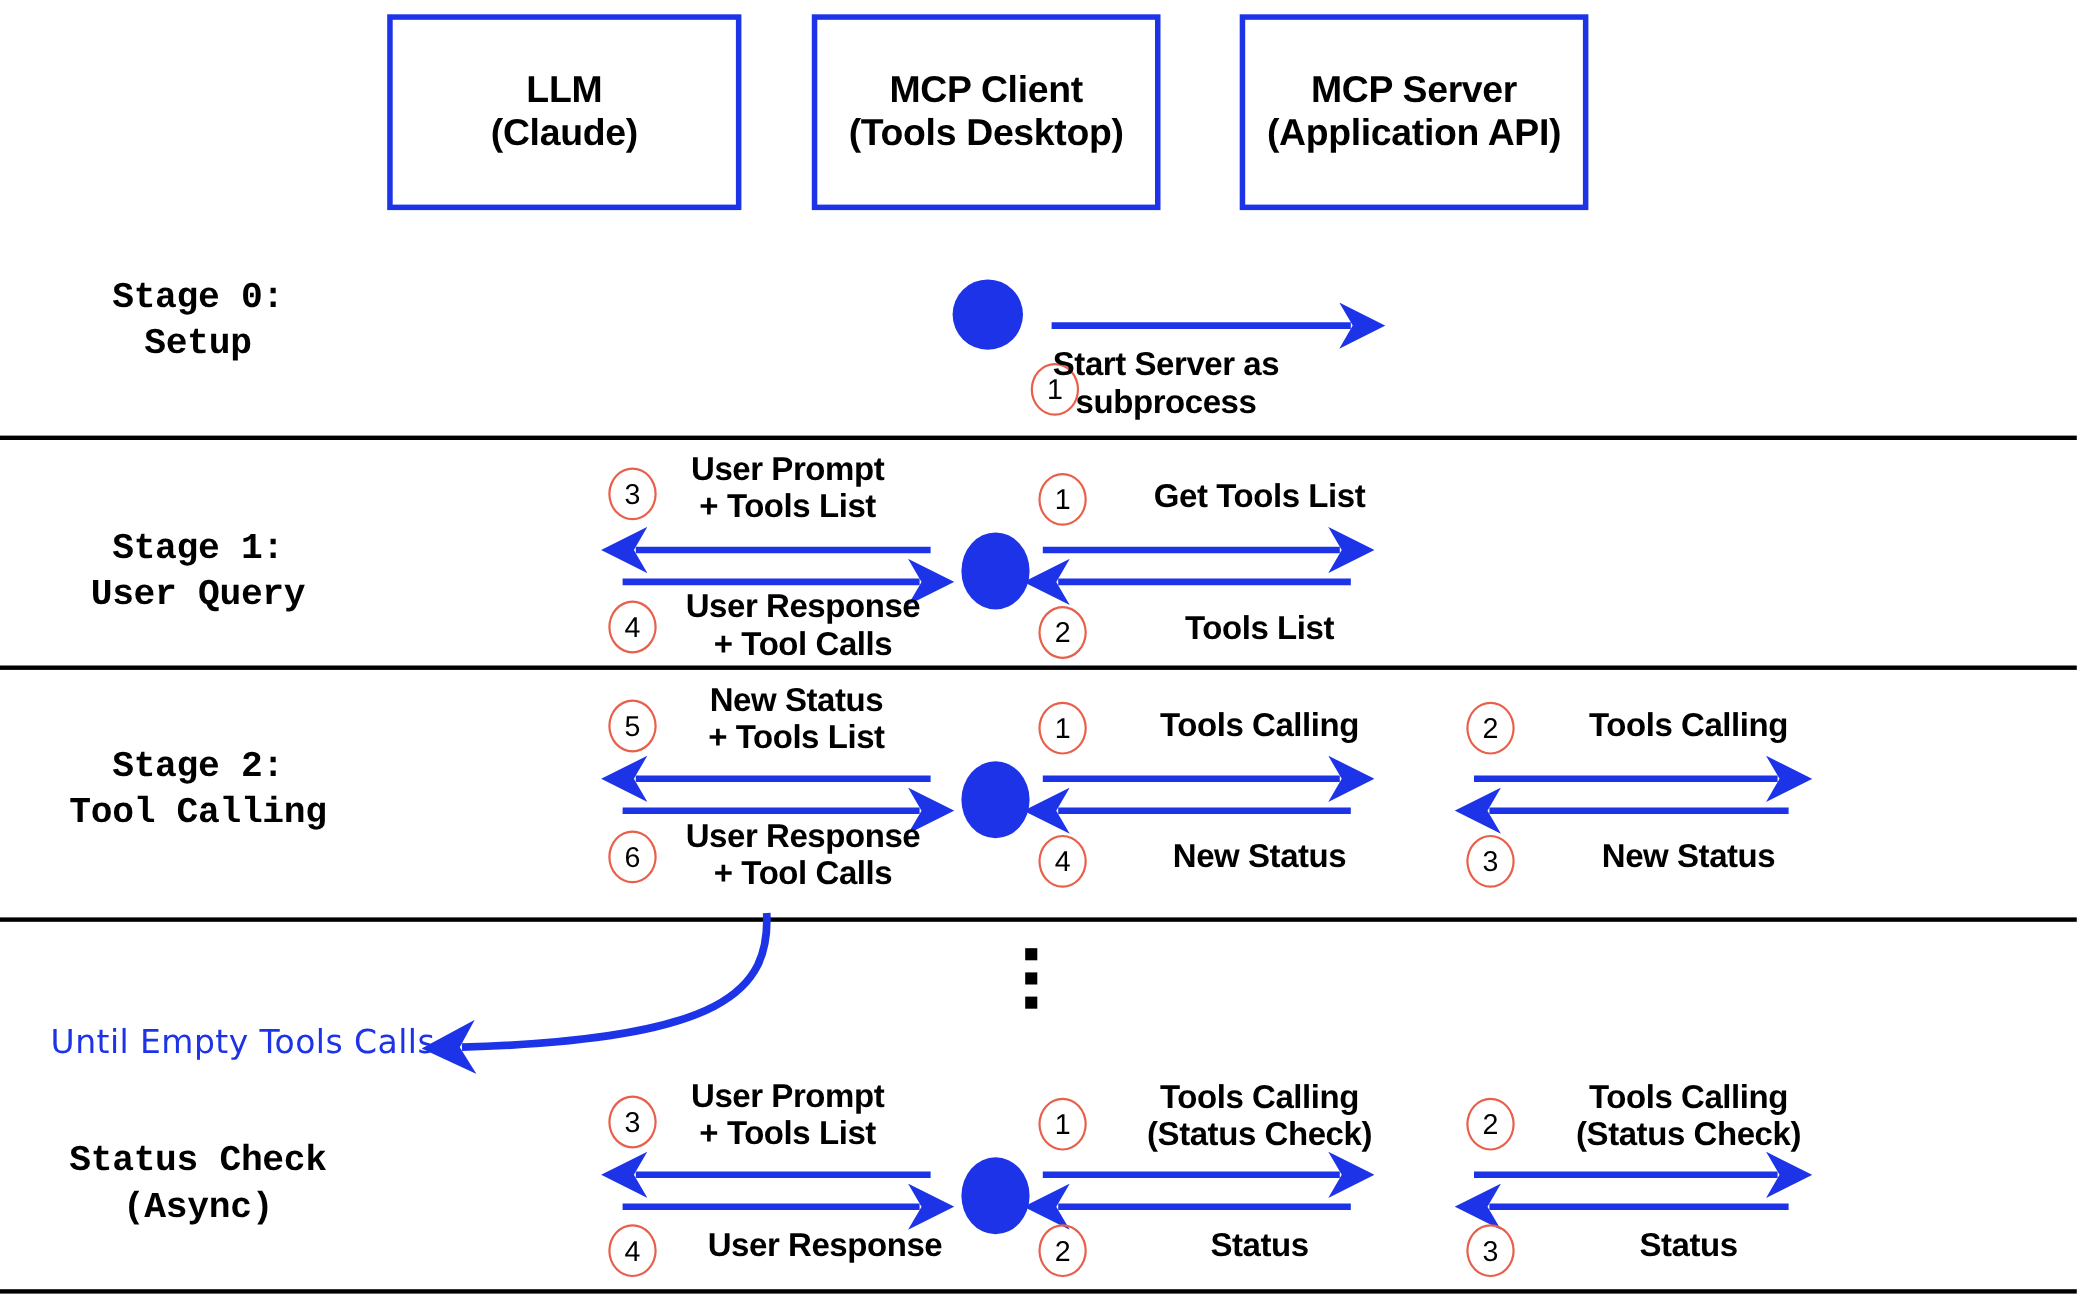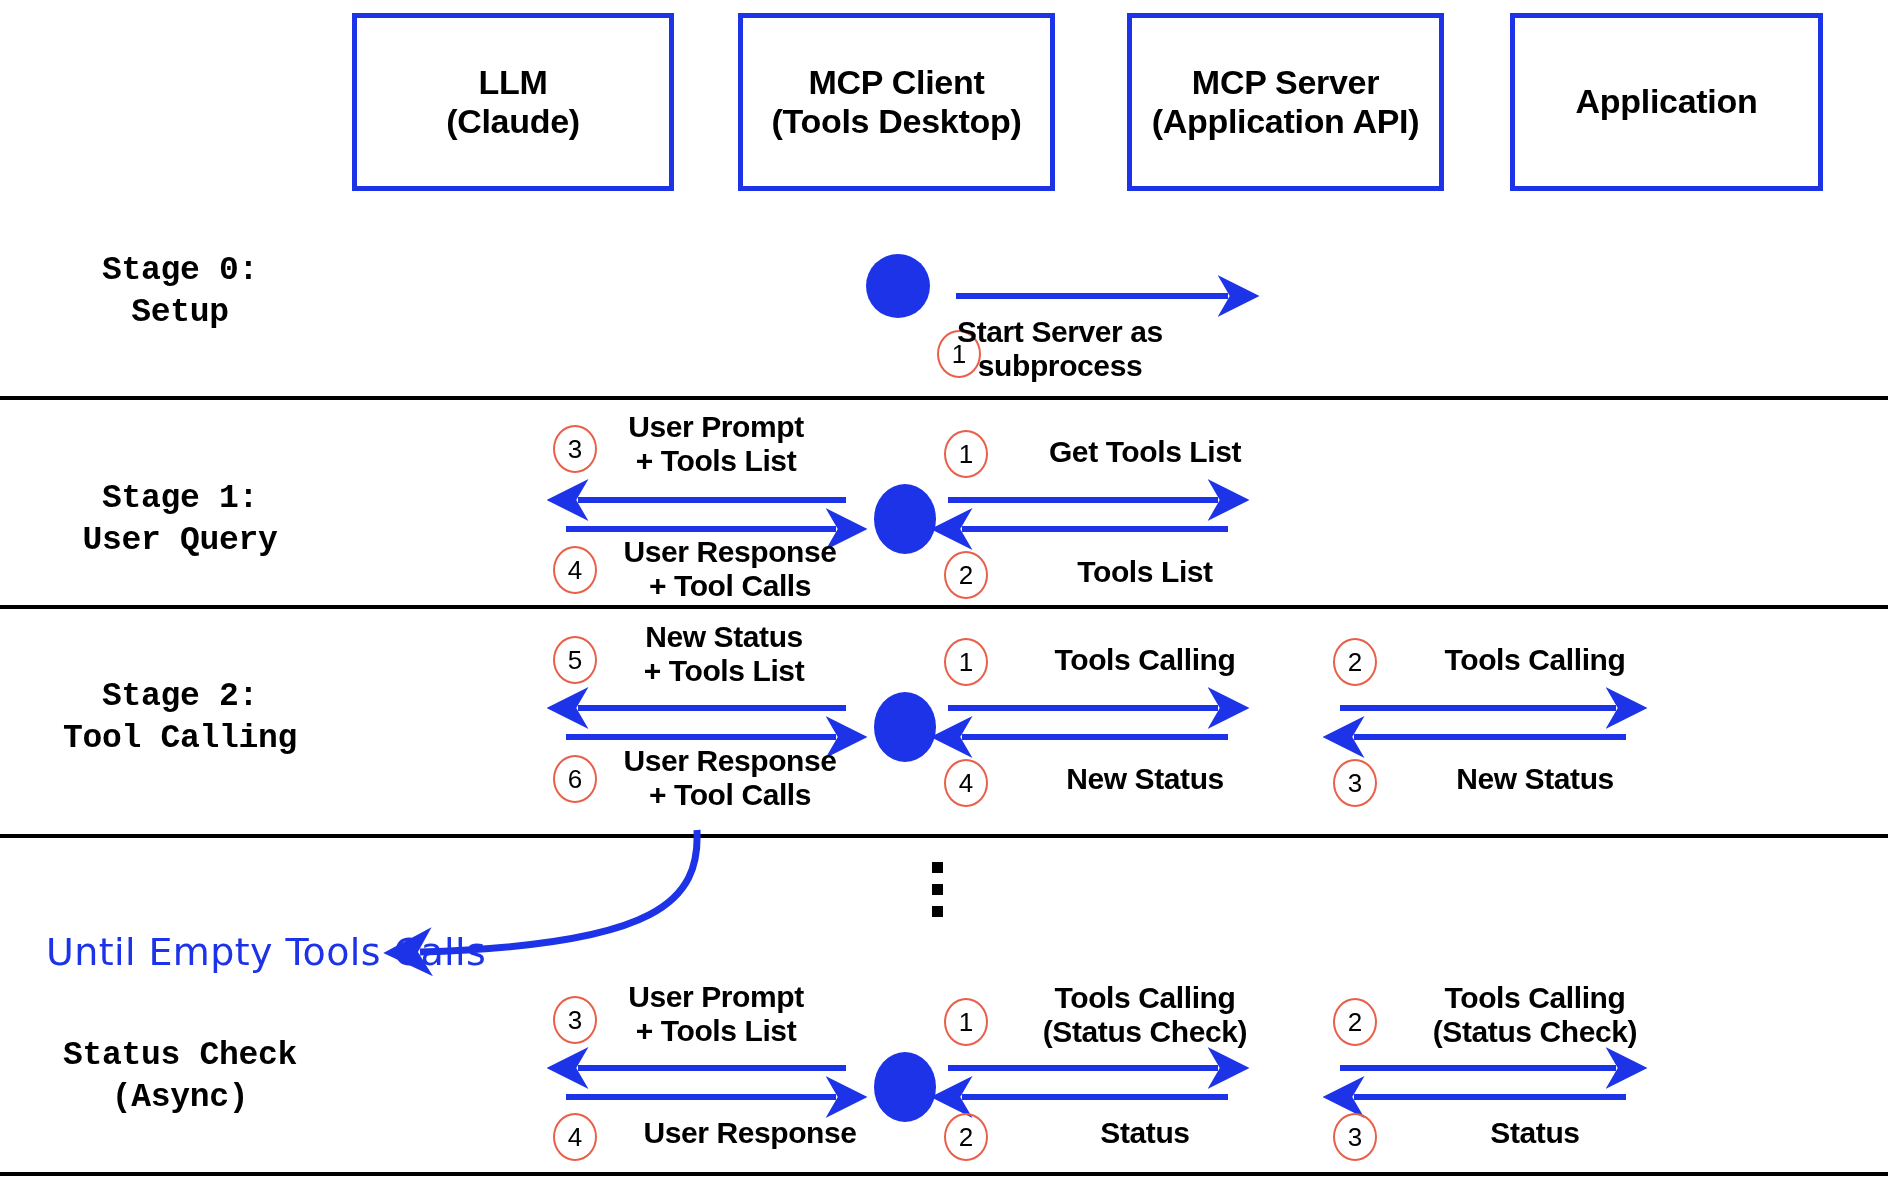--- a/index.html
+++ b/index.html
@@ -83,21 +83,21 @@
     line-height:1.13;
     letter-spacing:-0.4px;
     white-space:nowrap;
   }
   .caption .ln{display:block;}
 
   
   .loopnote{
     position:absolute;
     color:var(--blue);
-    font-size:38px;
+    font-size:30px;
     font-weight:400;
     font-family:"DejaVu Sans", sans-serif;
     letter-spacing:0.4px;
     white-space:nowrap;
   }
 
   
   .vdots{position:absolute;}
   .vdots i{
     display:block;
@@ -119,23 +119,20 @@
   <div class="actor" style="left:738px;top:13px;width:317px;height:178px;">
     <span class="ln">MCP Client</span>
     <span class="ln">(Tools Desktop)</span>
   </div>
 
   <div class="actor" style="left:1127px;top:13px;width:317px;height:178px;">
     <span class="ln">MCP Server</span>
     <span class="ln">(Application API)</span>
   </div>
 
-  <div class="actor" style="left:1510px;top:13px;width:313px;height:178px;">
-    <span class="ln">Application</span>
-  </div>
 
   <div class="stage-label" style="left:50px;top:250px;width:260px;">
     <span class="ln">Stage 0:</span>
     <span class="ln">Setup</span>
   </div>
 
   <div class="stage-label" style="left:35px;top:466px;width:290px;margin-top:12px;">
     <span class="ln">Stage 1:</span>
     <span class="ln">User Query</span>
   </div>

